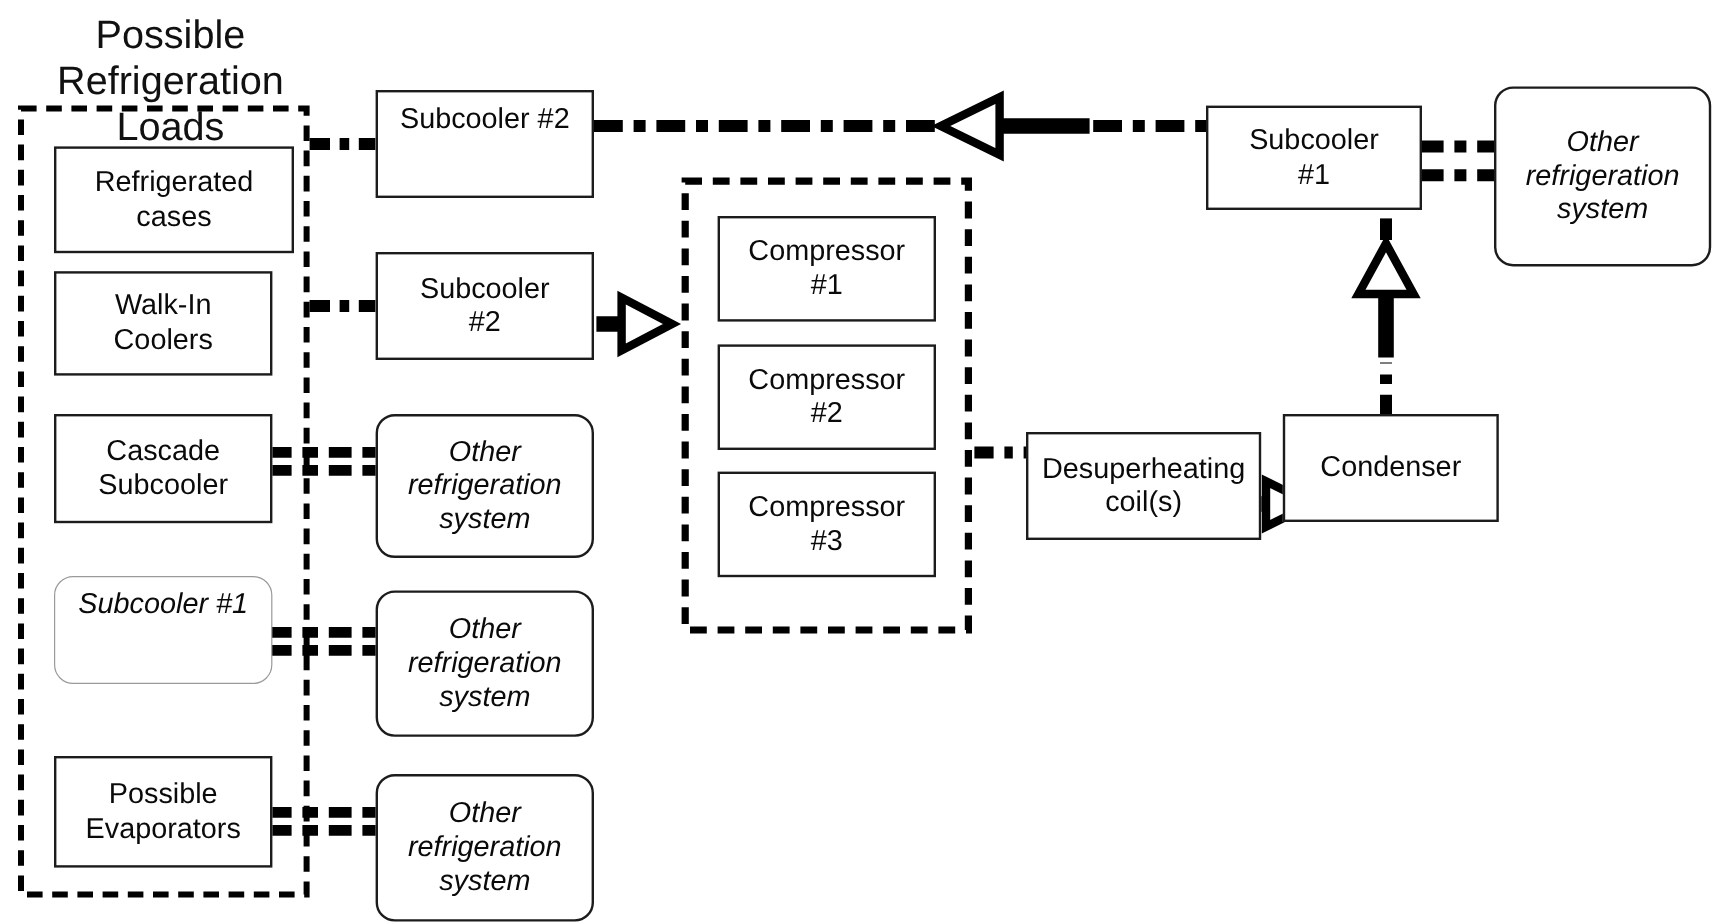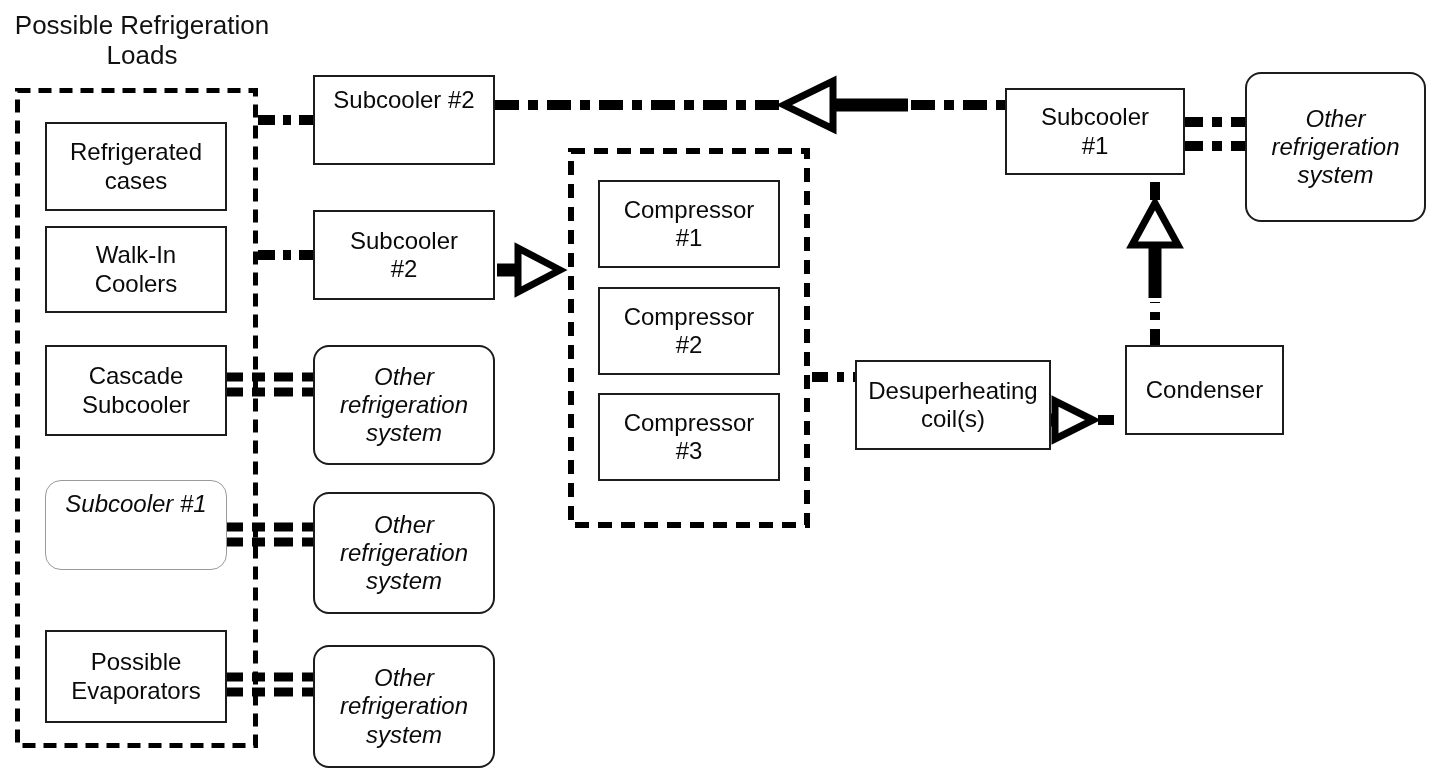--- a/index.html
+++ b/index.html
@@ -18,21 +18,21 @@
   }
   .connector-layer {
     position: absolute;
     left: 0; top: 0;
     width: 1429px; height: 770px;
     pointer-events: none;
   }
   .diagram-title {
     position: absolute;
     left: 2px; top: 10px; width: 280px;
-    font-size: 26px;
+    font-size: 33px;
     line-height: 1.16;
     text-align: center;
     white-space: pre-line;
     color: #111;
   }
   .box {
     position: absolute;
     box-sizing: border-box;
     background: #ffffff;
     border: 2.5px solid #1c1c1c;
@@ -93,21 +93,21 @@
     <polygon points="1155,203 1132,245 1178,245" fill="#fff" stroke="#000" stroke-width="7"></polygon>
     <line x1="1155" y1="182" x2="1155" y2="200" stroke="#000" stroke-width="10"></line>
 
     <line x1="1185" y1="122" x2="1245" y2="122" stroke="#000" stroke-width="10" stroke-dasharray="18 9 10 9"></line>
     <line x1="1185" y1="146" x2="1245" y2="146" stroke="#000" stroke-width="10" stroke-dasharray="18 9 10 9"></line>
   </svg>
 
   <div class="diagram-title">Possible Refrigeration
 Loads</div>
 
-  <div class="box" style="left:45px; top:122px; width:182px; height:89px;">Refrigerated
+  <div class="box" style="left:45px; top:122px; width:200px; height:89px;">Refrigerated
 cases</div>
   <div class="box" style="left:45px; top:226px; width:182px; height:87px;">Walk-In
 Coolers</div>
   <div class="box" style="left:45px; top:345px; width:182px; height:91px;">Cascade
 Subcooler</div>
   <div class="box italic thin-gray top-align" style="left:45px; top:480px; width:182px; height:90px;">Subcooler #1</div>
   <div class="box" style="left:45px; top:630px; width:182px; height:93px;">Possible
 Evaporators</div>
 
   <div class="box top-align" style="left:313px; top:75px; width:182px; height:90px;">Subcooler #2</div>
@@ -125,20 +125,20 @@
 
   <div class="box" style="left:598px; top:180px; width:182px; height:88px;">Compressor
 #1</div>
   <div class="box" style="left:598px; top:287px; width:182px; height:88px;">Compressor
 #2</div>
   <div class="box" style="left:598px; top:393px; width:182px; height:88px;">Compressor
 #3</div>
 
   <div class="box" style="left:855px; top:360px; width:196px; height:90px;">Desuperheating
 coil(s)</div>
-  <div class="box" style="left:1125px; top:345px; width:159px; height:90px;">Condenser</div>
+  <div class="box" style="left:1069px; top:345px; width:180px; height:90px;">Condenser</div>
   <div class="box" style="left:1005px; top:88px; width:180px; height:87px;">Subcooler
 #1</div>
   <div class="box italic" style="left:1245px; top:72px; width:181px; height:150px;">Other
 refrigeration
 system</div>
 
 </div>
 
 </body></html>

